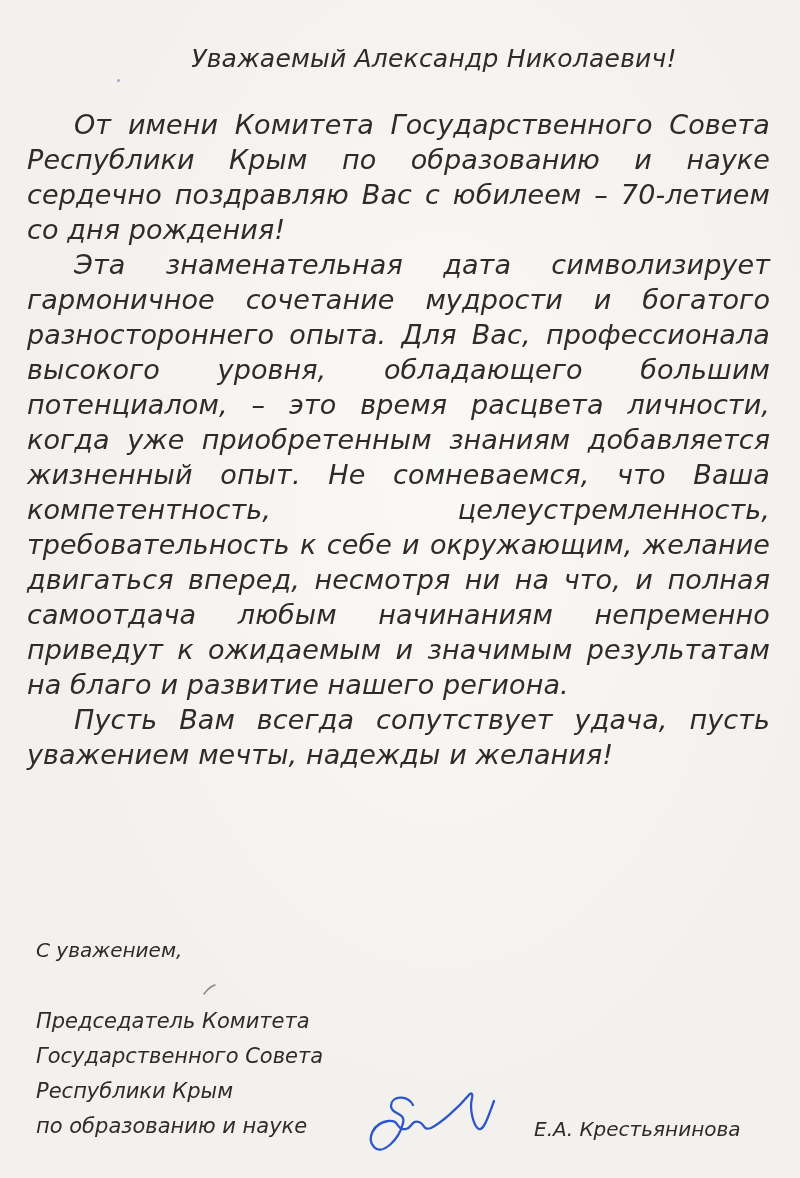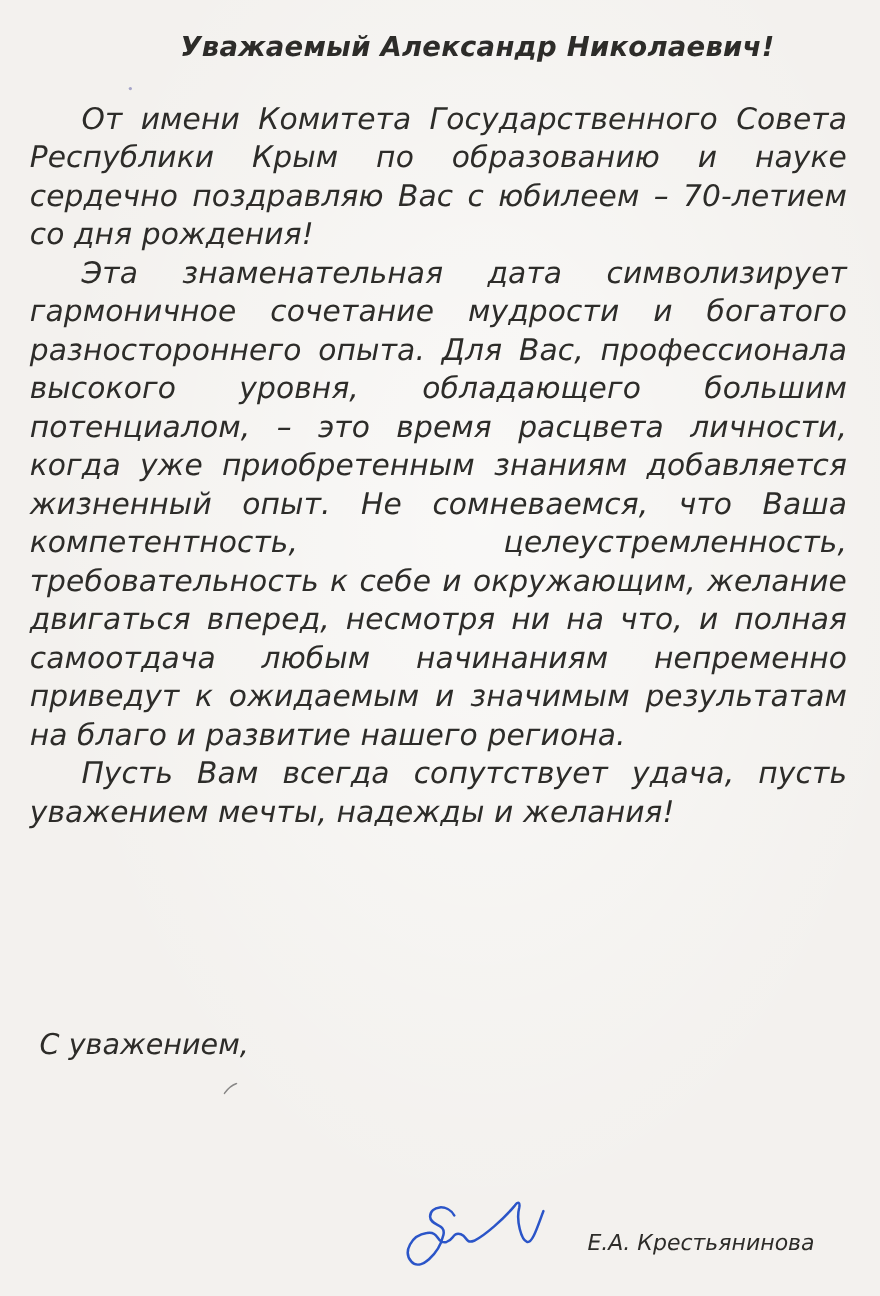--- a/index.html
+++ b/index.html
@@ -13,38 +13,38 @@
     background:var(--bg);
     background-image:radial-gradient(ellipse at 55% 40%, rgba(255,255,255,.55), rgba(0,0,0,0) 65%);
     font-family:"DejaVu Sans", sans-serif;
     font-style:italic;
     color:var(--ink);
     position:relative;
     overflow:hidden;
   }
   .page{position:absolute;inset:0;}
   .salutation{
-    margin:0;
+    margin:16px;
     padding:28px 0 0 68px;      
     text-align:center;
     font-size:25px;
-    font-weight:700;
+    font-weight:400;
     letter-spacing:.2px;
   }
   .body-text{
     margin:34px 30px 0 27px;
     font-size:27px;
     line-height:35px;
     text-align:justify;
     letter-spacing:.1px;
   }
   .body-text p{margin:0;text-indent:47px;}
   .closing{
     position:absolute;left:36px;top:934px;
-    font-size:26px;line-height:32px;
+    font-size:20px;line-height:32px;
   }
   .signer-title{
     position:absolute;left:36px;top:1004px;
     font-size:21px;line-height:35px;
   }
   .signer-name{
     position:absolute;left:534px;top:1113px;
     font-size:20px;line-height:32px;
   }
   .signature{
@@ -67,20 +67,26 @@
   <h1 class="salutation">Уважаемый Александр Николаевич!</h1>
 
   <div class="body-text">
     <p>От имени Комитета Государственного Совета Республики Крым по образованию и науке сердечно поздравляю Вас с юбилеем – 70-летием со дня рождения!</p>
     <p>Эта знаменательная дата символизирует гармоничное сочетание мудрости и богатого разностороннего опыта. Для Вас, профессионала высокого уровня, обладающего большим потенциалом, – это время расцвета личности, когда уже приобретенным знаниям добавляется жизненный опыт. Не сомневаемся, что Ваша компетентность, целеустремленность, требовательность к себе и окружающим, желание двигаться вперед, несмотря ни на что, и полная самоотдача любым начинаниям непременно приведут к ожидаемым и значимым результатам на благо и развитие нашего региона.</p>
     <p>Пусть Вам всегда сопутствует удача, пусть уважением мечты, надежды и желания!</p>
   </div>
 
   <div class="closing">С уважением,</div>
 
+  <div class="signer-title">
+    <div>Председатель Комитета</div>
+    <div>Государственного Совета</div>
+    <div>Республики Крым</div>
+    <div>по образованию и науке</div>
+  </div>
 
   <div class="signature">
     <svg viewBox="0 0 200 113" fill="none" xmlns="http://www.w3.org/2000/svg">
       <path d="M 83,40
                C 77,29 61,31 61,41
                C 61,50 76,47 73,58
                C 69,75 52,91 44,82
                C 36,73 44,58 58,56
                C 70,54 66,66 76,64
                C 83,62 81,55 89,57

